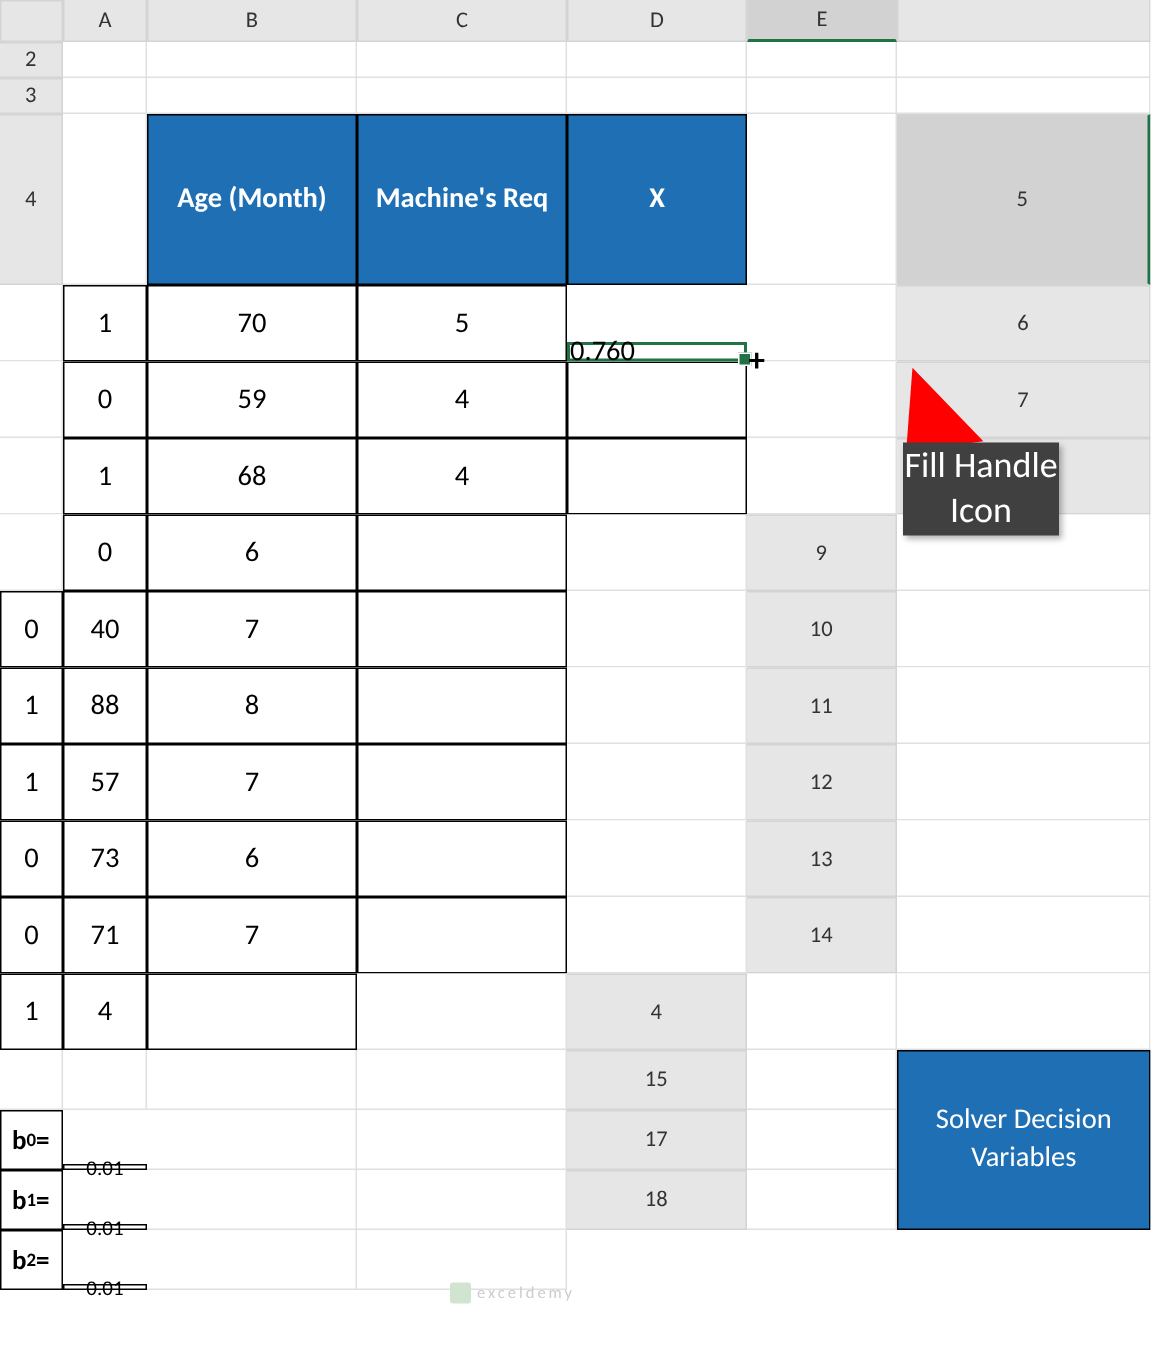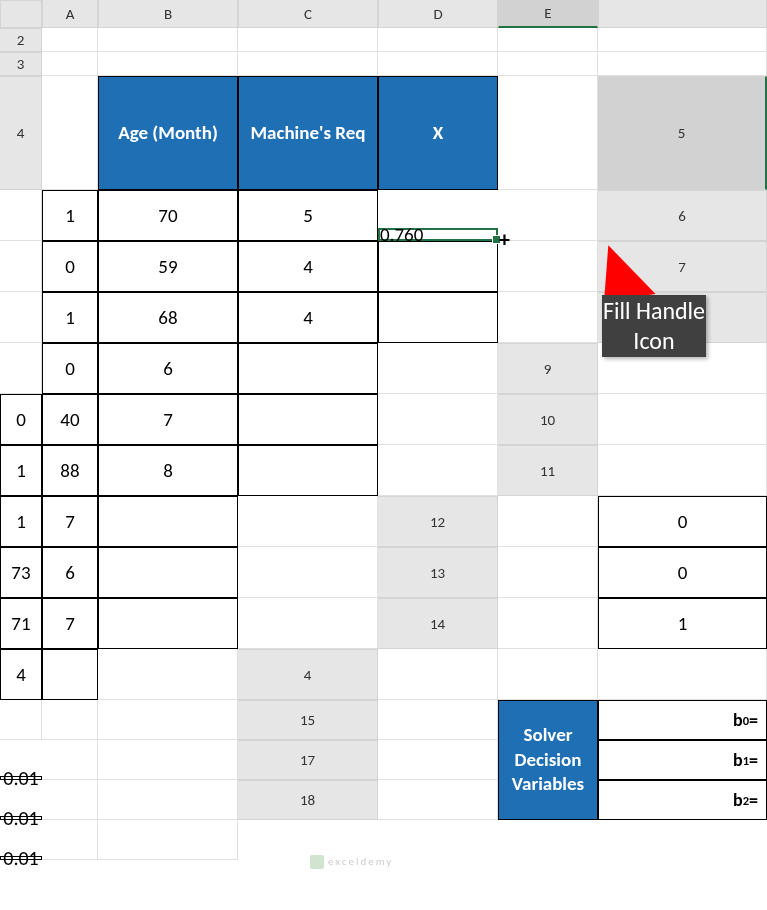--- a/index.html
+++ b/index.html
@@ -19,26 +19,26 @@
 .td { border: 1.5px solid #000; display: flex; align-items: center; justify-content: center; font-size: 19px; background: #fff; }
 
 .selcell { border: 2.5px solid #217346 !important; position: relative; font-size: 19px; display: flex; align-items: center; justify-content: flex-start; background: #fff; margin-top: 38px; }
 .fillh { position: absolute; bottom: -5px; right: -5px; width: 9px; height: 9px; background: #217346; border: 1px solid #fff; z-index: 5; }
 .fillcross { position: absolute; bottom: -14px; right: -14px; font-size: 22px; font-weight: bold; color: #000; z-index: 6; pointer-events: none; }
 
 .callout { position: absolute; top: 295px; left: 602px; width: 104px; height: 62px; background: #404040; color: #fff; display: flex; align-items: center; justify-content: center; text-align: center; font-size: 24px; line-height: 1.25; z-index: 10; box-shadow: 2px 2px 4px rgba(0,0,0,0.3); }
 .callout-tail { position: absolute; top: 243px; left: 600px; width: 0; height: 0; border-left: 12px solid transparent; border-right: 40px solid transparent; border-bottom: 55px solid #ff0000; transform: rotate(-8deg); z-index: 9; }
 
 .sv-lab { border: 1.5px solid #000; display: flex; align-items: center; justify-content: flex-end; font-size: 18px; padding-right: 8px; background: #fff; font-weight: bold; }
-.sv-val { border: 1.5px solid #000; display: flex; align-items: center; justify-content: center; font-size: 20px; background: #fff; margin-top: 36px; }
-.sv-title { background: #1f6fb5; color: #fff; font-weight: bold; font-size: 19px; text-align: center; line-height: 1.3; border: 1.5px solid #000; display: flex; align-items: center; justify-content: center; grid-row: span 3; }
+.sv-val { border: 1.5px solid #000; display: flex; align-items: center; justify-content: center; font-size: 14px; background: #fff; margin-top: 36px; }
+.sv-title { background: #1f6fb5; color: #fff; font-weight: normal; font-size: 19px; text-align: center; line-height: 1.3; border: 1.5px solid #000; display: flex; align-items: center; justify-content: center; grid-row: span 3; }
 
 sub { font-size: 0.7em; }
 
-.watermark { position: absolute; top: 855px; left: 310px; font-size: 11px; color: #ccc; letter-spacing: 2px; z-index: 1; }
+.watermark { position: absolute; top: 855px; left: 300px; font-size: 11px; color: #ccc; letter-spacing: 2px; z-index: 1; }
 .wm-icon { display: inline-block; width: 14px; height: 14px; background: #d0e4d0; border-radius: 2px; vertical-align: middle; margin-right: 4px; }
 </style>
 </head>
 <body>
 
 <div class="sheet">
 
   <div class="hdr"></div>
 
   <div class="hdr col">A</div>
@@ -118,20 +118,21 @@
   <div class="cell"></div>
   <div class="td">1</div>
   <div class="td">88</div>
   <div class="td">8</div>
   <div class="td"></div>
   <div class="cell"></div>
 
   <div class="hdr row">11</div>
   <div class="cell"></div>
   <div class="td">1</div>
+  <div class="td">57</div>
   <div class="td">7</div>
   <div class="td"></div>
   <div class="cell"></div>
 
   <div class="hdr row">12</div>
   <div class="cell"></div>
   <div class="td">0</div>
   <div class="td">73</div>
   <div class="td">6</div>
   <div class="td"></div>

